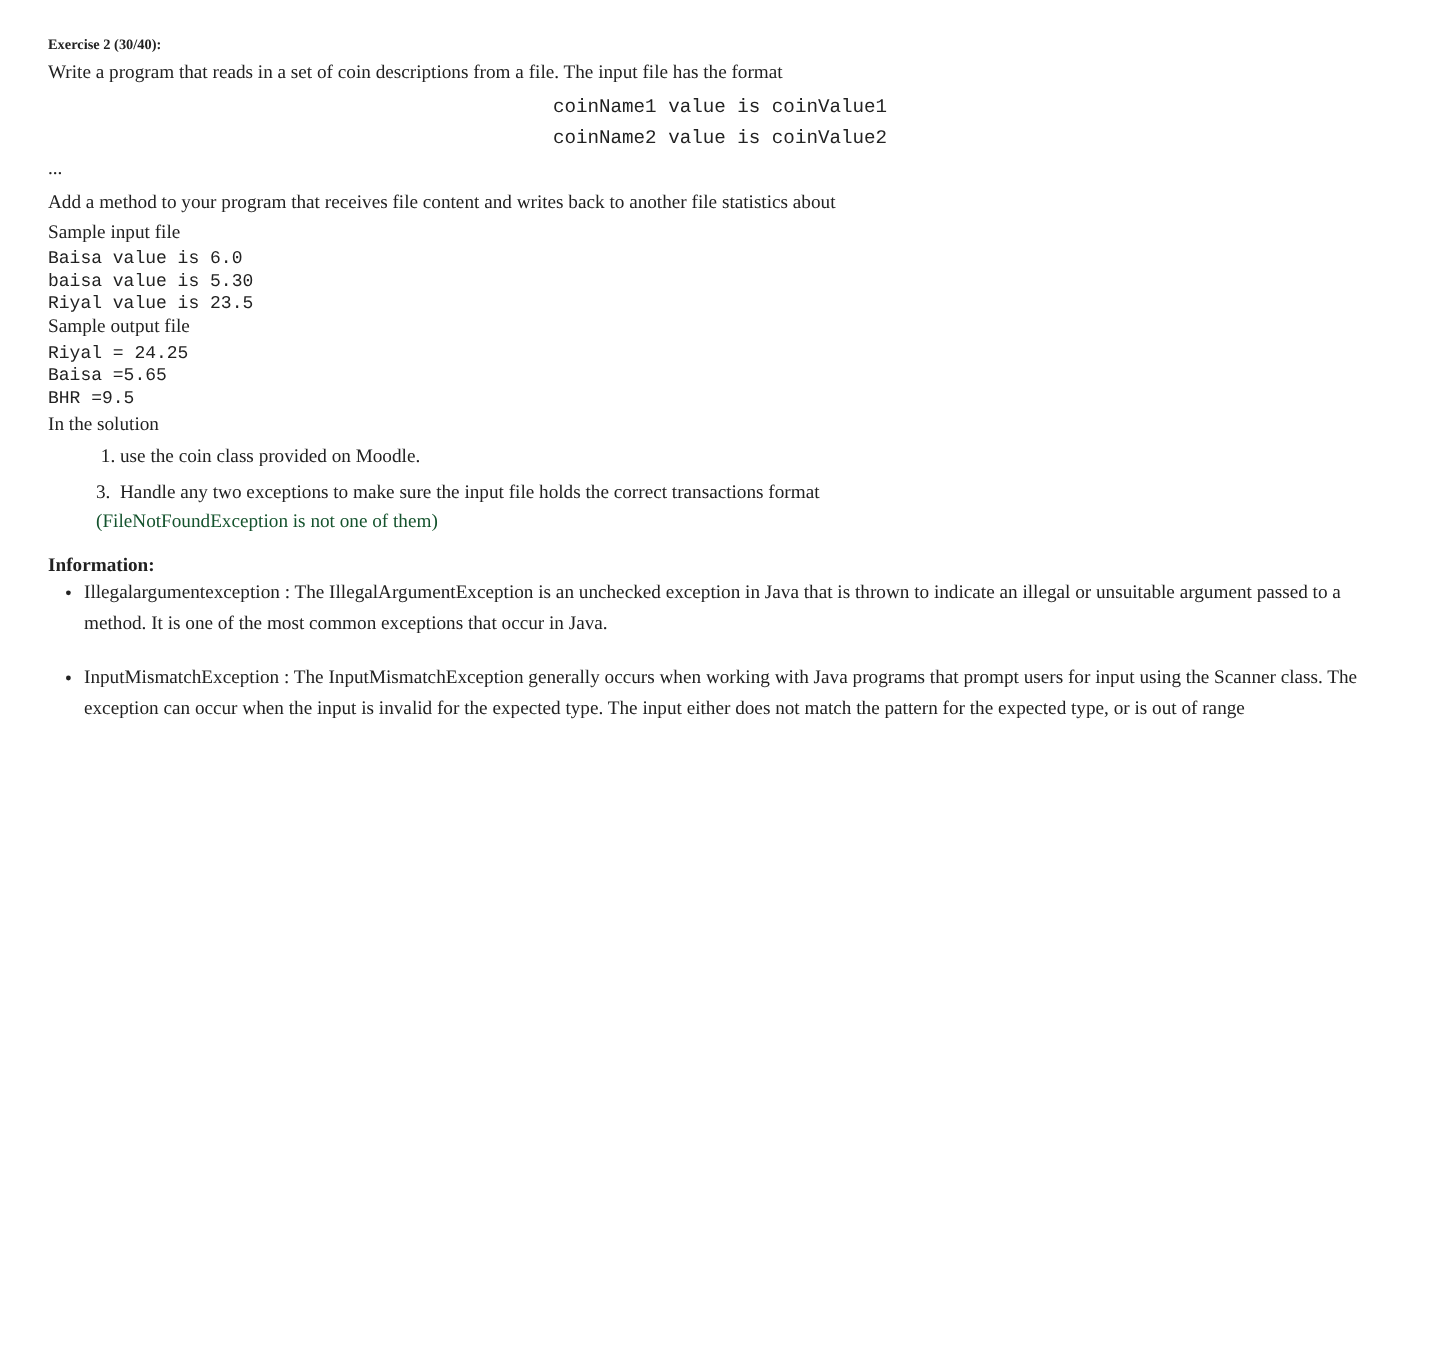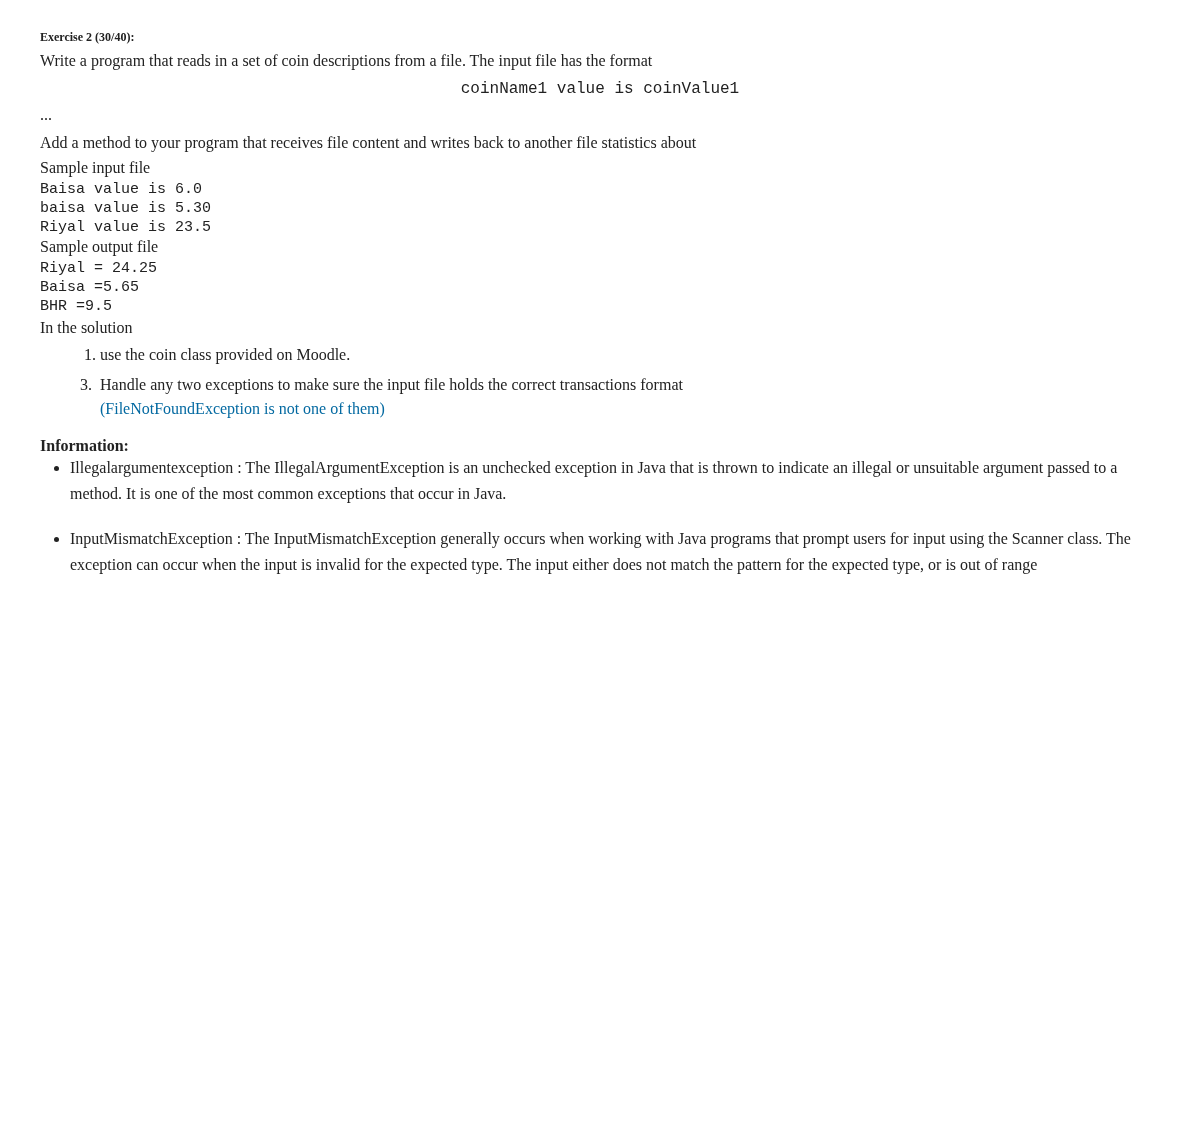--- a/index.html
+++ b/index.html
@@ -49,22 +49,21 @@
     }
     .ordered-list {
       margin-left: 60px;
       margin-bottom: 12px;
     }
     .ordered-list li {
       margin-bottom: 6px;
       line-height: 1.5;
     }
     .link-blue {
-      color: #0369a1;
-      margin-left: 20px;
+      color: #14532d;
     }
     .info-title {
       font-weight: bold;
     }
     .bullet-list {
       list-style-type: disc;
       margin-left: 30px;
     }
     .bullet-list li {
       margin-bottom: 20px;
@@ -77,20 +76,21 @@
   </style>
 </head>
 <body>
 
 <div>
 
   <div class="exercise-title">Exercise 2 (30/40):</div>
 
   <p class="paragraph">Write a program that reads in a set of coin descriptions from a file. The input file has the format</p>
   <p class="paragraph monospace-line">coinName1  value is coinValue1</p>
+  <p class="paragraph monospace-line">coinName2  value is coinValue2</p>
   <p class="paragraph ellipsis section-gap">...</p>
   <p class="paragraph">Add a method to your program that receives file content and writes back to another file statistics about</p>
 
   <div>
     <p class="sample-label">Sample input file</p>
     <p class="sample-data">Baisa value is  6.0</p>
     <p class="sample-data">baisa value is  5.30</p>
     <p class="sample-data section-gap-large">Riyal value is  23.5</p>
   </div>
 

